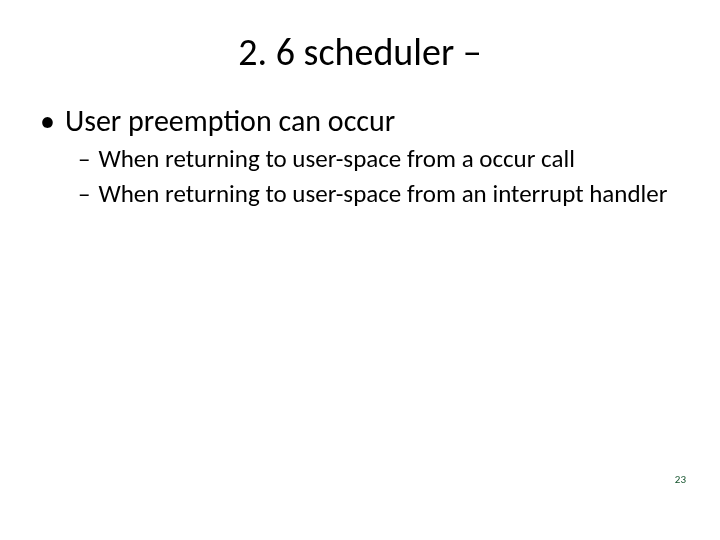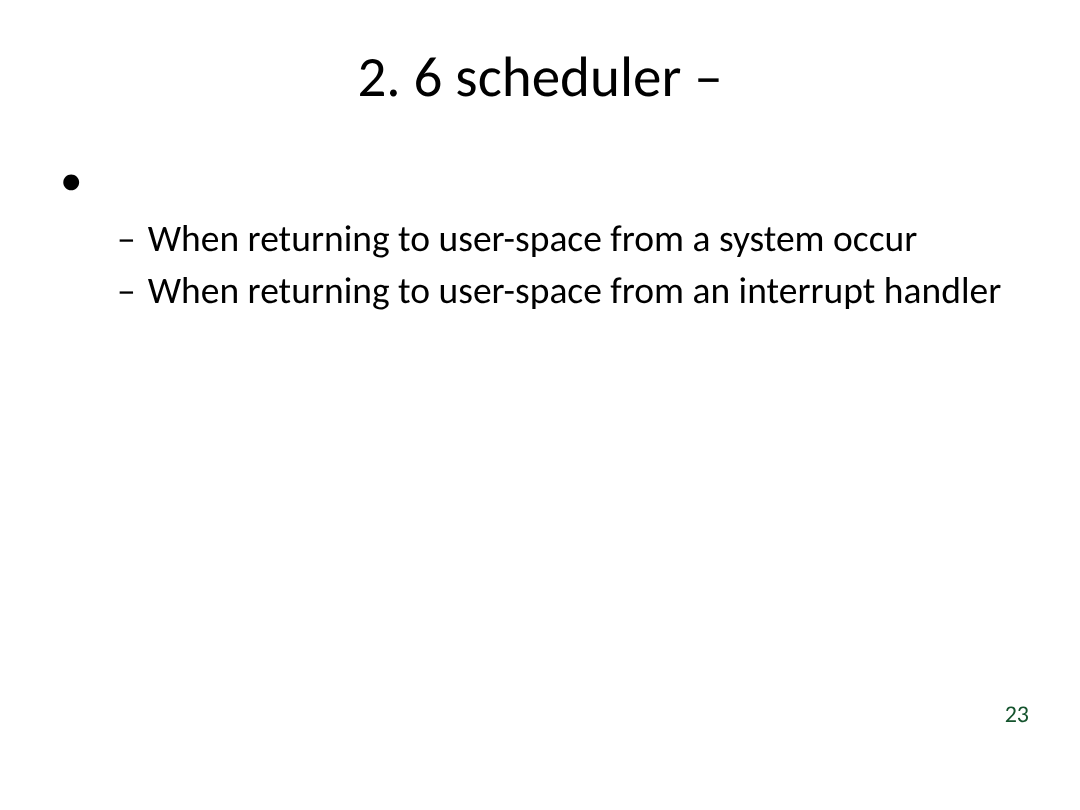--- a/index.html
+++ b/index.html
@@ -3,37 +3,38 @@
   <meta charset="utf-8">
   <style>
     * { margin: 0; padding: 0; box-sizing: border-box; }
     html, body { width: 720px; height: 540px; background: #fff; font-family: Calibri, Arial, sans-serif; color: #000; }
     .slide { position: relative; width: 720px; height: 508px; padding: 30px 40px 40px 40px; }
     .title { text-align: center; font-size: 38px; font-weight: 400; line-height: 1.18; margin-bottom: 28px; }
     .bullet { display: flex; font-size: 30px; line-height: 1.2; margin-left: 0; }
     .bullet .dot { margin-right: 10px; }
     .sub { display: flex; font-size: 25px; line-height: 1.25; margin-left: 38px; margin-top: 4px; }
     .sub .dash { margin-right: 8px; }
-    .page-num { position: absolute; right: 34px; bottom: 22px; font-size: 16px; color: #14532d; margin-left: 33px; }
+    .page-num { position: absolute; right: 34px; bottom: 22px; font-size: 11px; color: #14532d; margin-left: 33px; }
   </style>
 </head>
 <body>
 
 <div class="slide">
   <h1 class="title">
     <span>2. 6 scheduler –</span><br>
   </h1>
 
   <div class="bullet">
     <span class="dot">•</span>
+    <span>User preemption can occur</span>
   </div>
 
   <div class="sub">
     <span class="dash">–</span>
-    <span>When returning to user-space from a system occur</span>
+    <span>When returning to user-space from a occur call</span>
   </div>
 
   <div class="sub">
     <span class="dash">–</span>
     <span>When returning to user-space from an interrupt handler</span>
   </div>
 
   <div class="page-num">23</div>
 </div>
 

